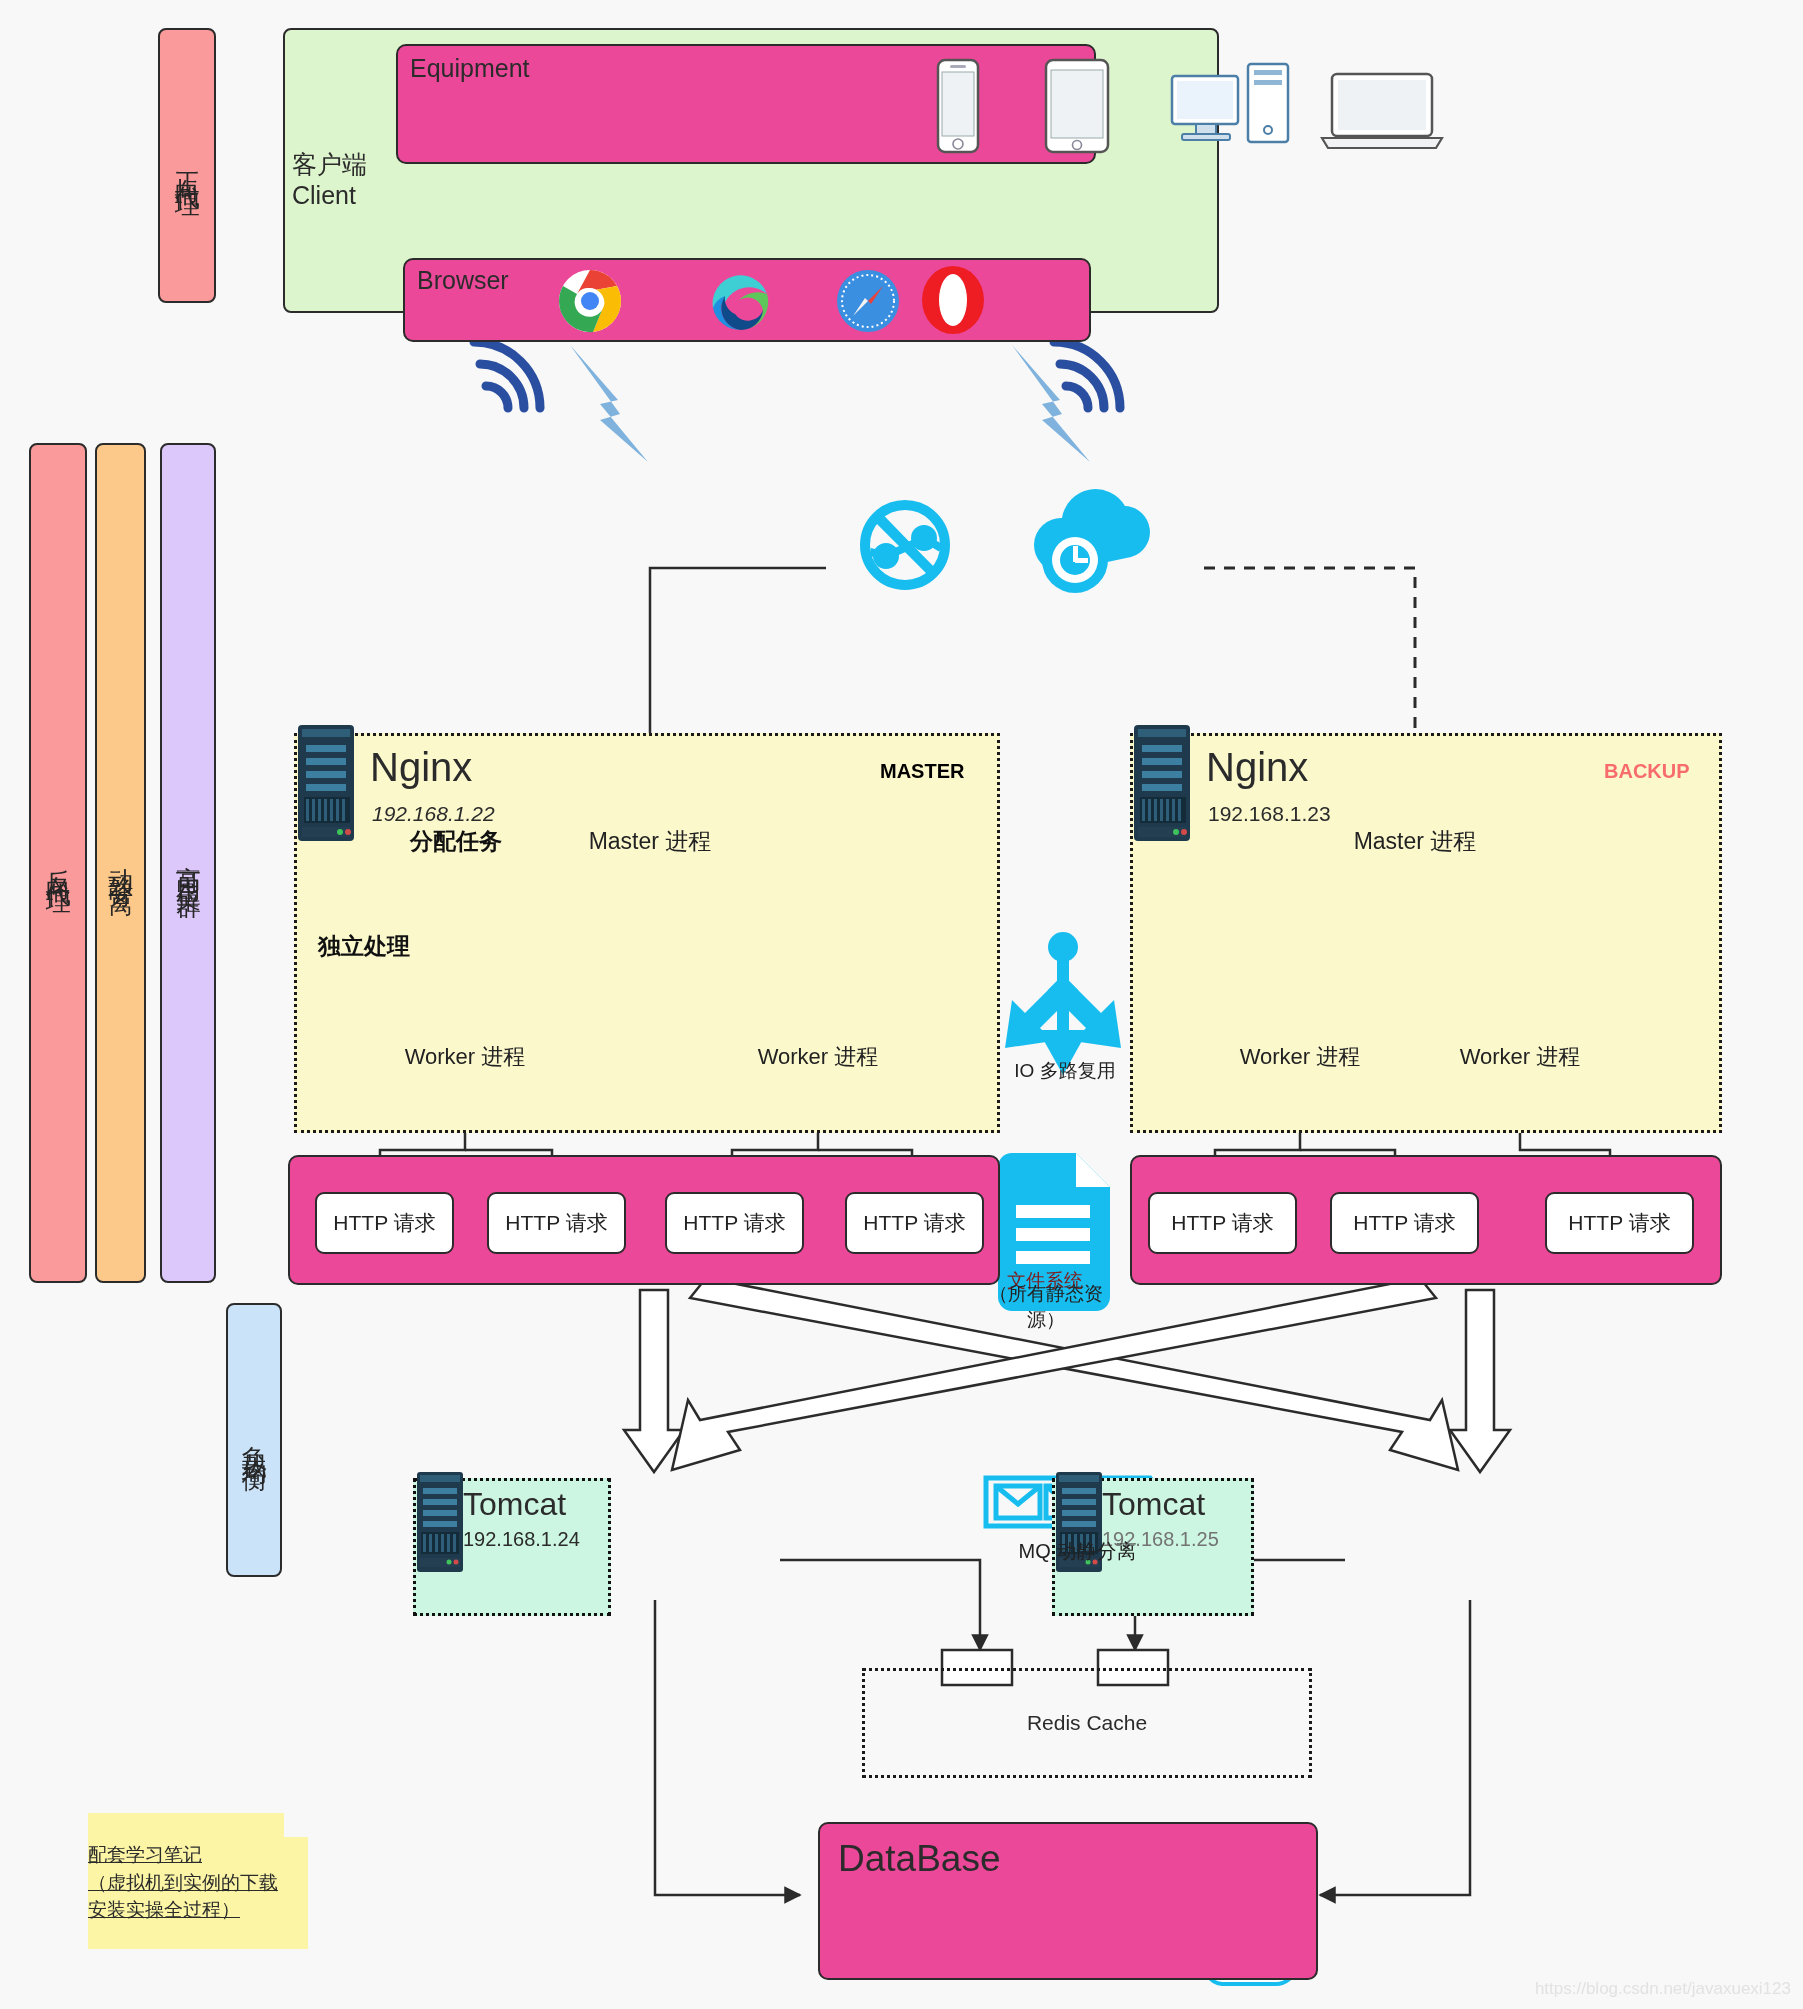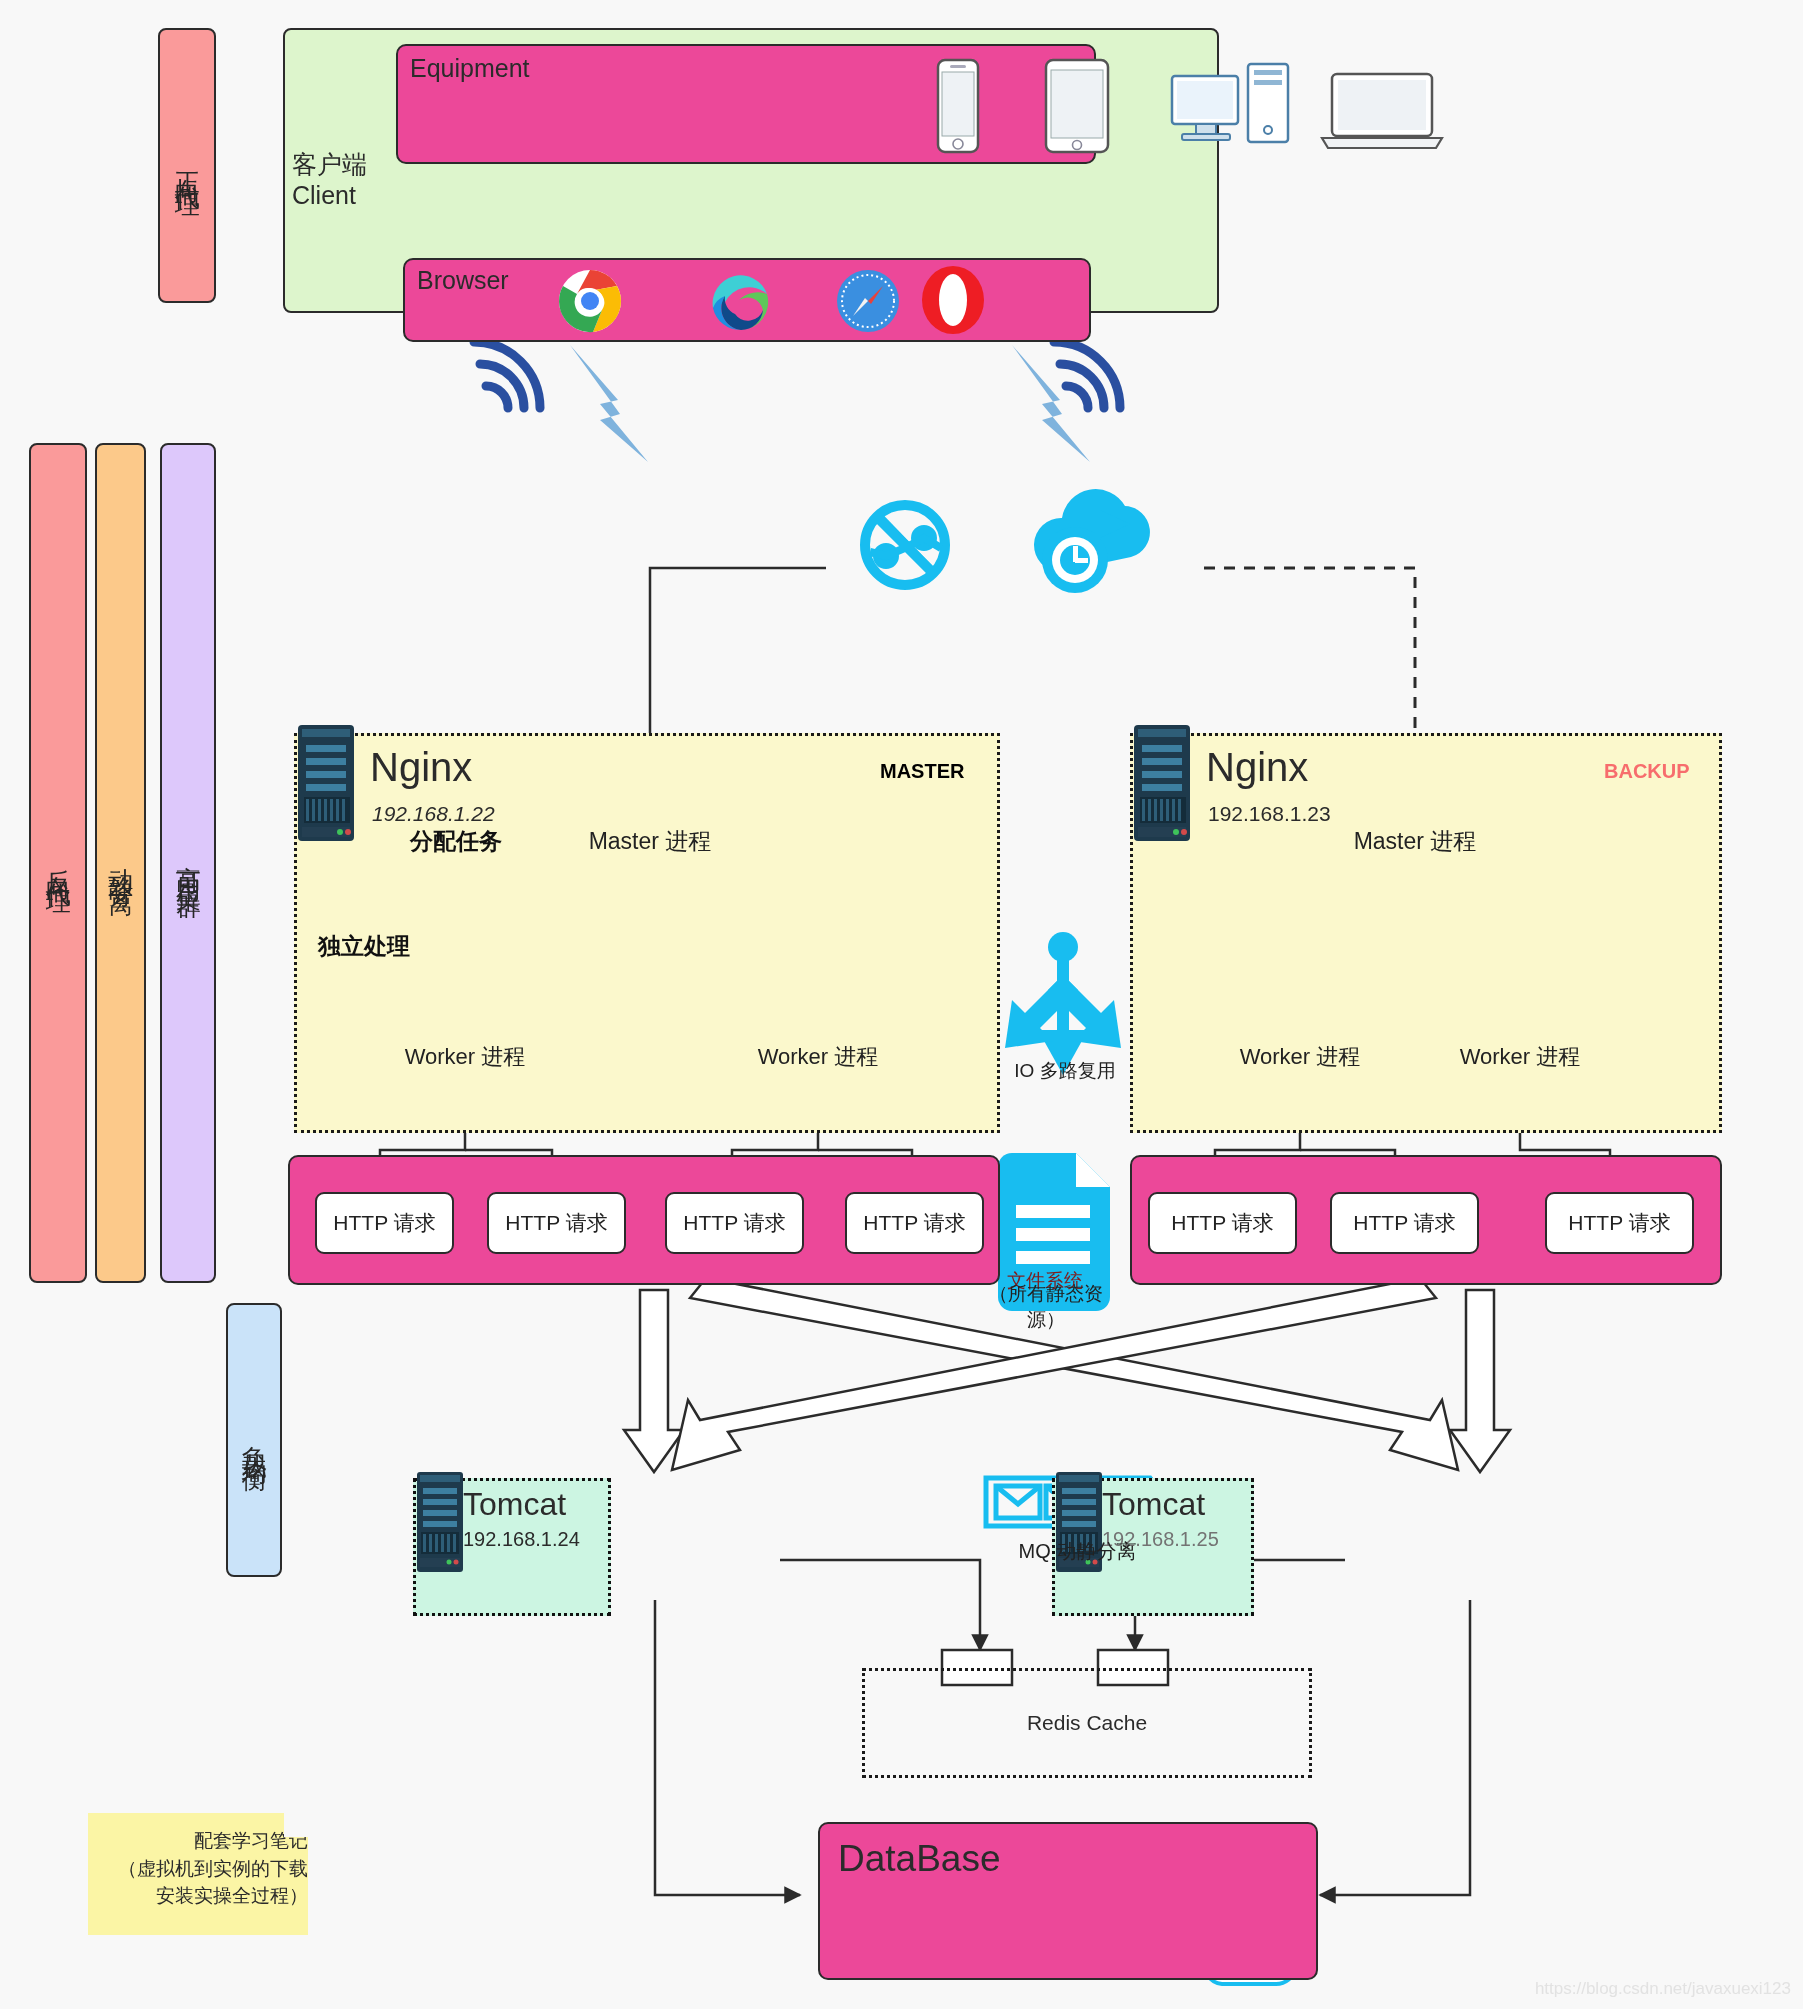--- a/index.html
+++ b/index.html
@@ -8,22 +8,22 @@
   .abs{position:absolute;box-sizing:border-box;}
   .vbar{border:2px solid #2b2b2b;border-radius:8px;display:flex;align-items:center;justify-content:center;}
   .vtext{writing-mode:vertical-rl;text-orientation:upright;letter-spacing:7px;font-size:25px;line-height:1.1;color:#262626;}
   .rbox{border:2.5px solid #2b2b2b;border-radius:10px;background:#ec4899;}
   .lbl{font-size:25px;color:#2b2b2b;}
   .smlbl{font-size:19px;color:#2b2b2b;}
   .dashbox{border:3px dotted #1a1a1a;background:#fbf8cc;}
   .greendash{border:3.5px dotted #111;background:#ccf5e2;}
   .httpbox{position:absolute;border:2.5px solid #2b2b2b;border-radius:9px;background:#fff;
     display:flex;align-items:center;justify-content:center;font-size:21px;color:#222;}
-  .note{position:absolute;background:#fbf5a5;font-size:19px;line-height:1.45;text-align:right;color:#2b2b2b;
-    padding-top:14px;}
+  .note{position:absolute;background:#fbf5a5;font-size:19px;line-height:1.45;text-align:left;color:#2b2b2b;
+    padding-top:28px;text-decoration:underline;}
   .note:after{content:"";position:absolute;right:0;top:0;border-width:0 24px 24px 0;border-style:solid;
     border-color:#d9d9d9 #f8f8f8 #f8f8f8 #d9d9d9;}
   .wm{position:absolute;font-size:17px;color:#e2e2e2;}
   svg{position:absolute;left:0;top:0;pointer-events:none;}
   .ctr{display:flex;align-items:center;justify-content:center;text-align:center;}
 </style>
 </head>
 <body>
 
 <div id="canvas">

